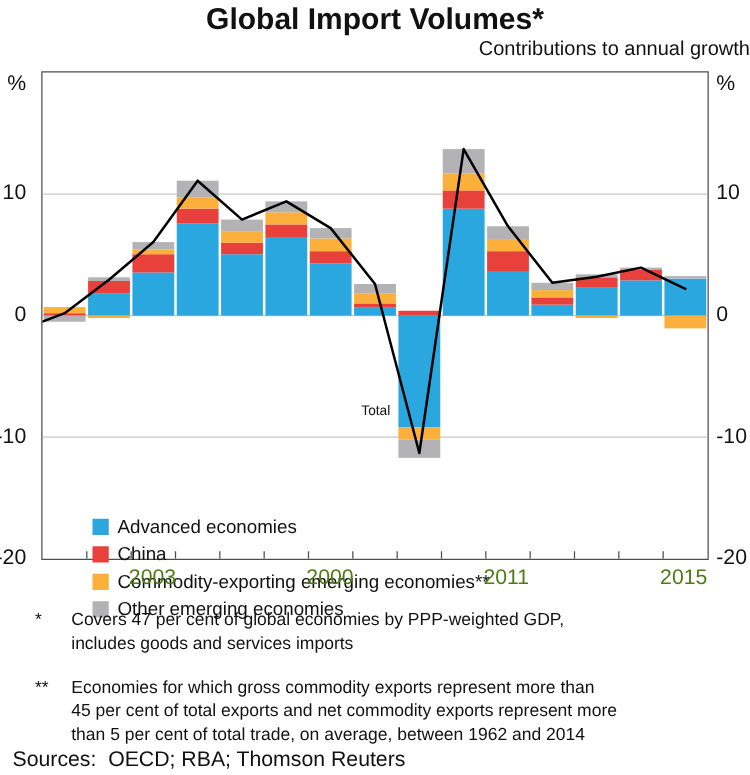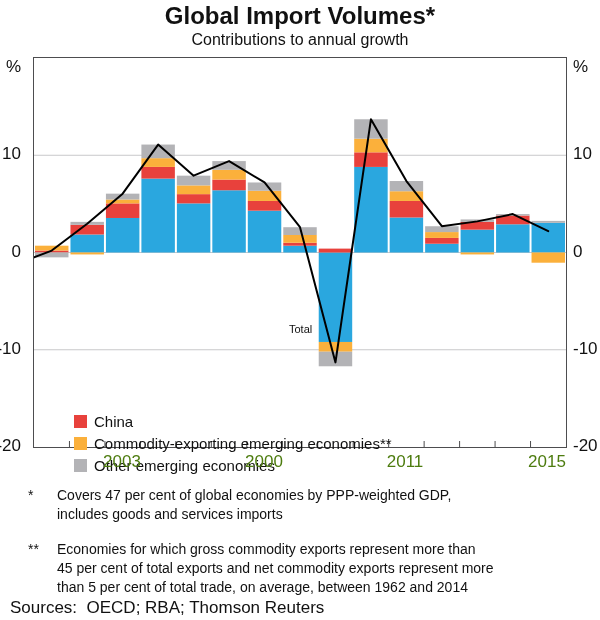--- a/index.html
+++ b/index.html
@@ -5,21 +5,21 @@
   html,body{margin:0;padding:0;background:#ffffff;}
   #stage{
     position:relative;width:600px;height:620px;background:#ffffff;
     font-family:"Liberation Sans", sans-serif;color:#1a1a1a;overflow:hidden;
   }
   .title{
     position:absolute;left:0;top:2px;width:600px;text-align:center;
     font-size:24px;font-weight:bold;letter-spacing:0px;color:#111;
   }
   .subtitle{
-    position:absolute;left:0;top:31px;width:600px;text-align:center;
+    position:absolute;left:0;top:31px;width:600px;text-align:right;
     font-size:16px;color:#111;
   }
   #plot-frame{
     position:absolute;left:33px;top:57px;width:534px;height:391px;
     border:1px solid #4d4d4f;box-sizing:border-box;background:#fff;
   }
   #chart-svg{position:absolute;left:0;top:0;}
   .ylab{position:absolute;font-size:17px;line-height:18px;color:#111;}
   .ycol-left{position:absolute;left:0;top:0;width:28px;height:620px;text-align:right;}
   .ycol-right{position:absolute;left:571px;top:0;width:29px;height:620px;text-align:left;}
@@ -168,20 +168,24 @@
           <line x1="354.6666666666667" x2="354.6666666666667" y1="389" y2="383" stroke="#4d4d4f" stroke-width="1"></line>
           <line x1="390.1333333333333" x2="390.1333333333333" y1="389" y2="383" stroke="#4d4d4f" stroke-width="1"></line>
           <line x1="425.6" x2="425.6" y1="389" y2="383" stroke="#4d4d4f" stroke-width="1"></line>
           <line x1="461.0666666666667" x2="461.0666666666667" y1="389" y2="383" stroke="#4d4d4f" stroke-width="1"></line>
           <line x1="496.53333333333336" x2="496.53333333333336" y1="389" y2="383" stroke="#4d4d4f" stroke-width="1"></line>
         </g>
         <polyline points="0,199.36 17.73,192.56 53.20,165.81 88.67,135.66 124.13,86.55 159.60,117.67 195.07,103.09 230.53,124.48 266.00,169.21 301.47,304.39 336.93,61.27 372.40,123.02 407.87,168.24 443.33,163.38 478.80,156.09 514.27,173.10" fill="none" stroke="#000000" stroke-width="2" stroke-linejoin="round" stroke-linecap="round"></polyline>
       </svg>
     <div id="legend">
         <div class="legend-row">
+          <span class="swatch" style="background: rgb(42, 167, 223);"></span>
+          <span class="legend-label">Advanced economies</span>
+        </div>
+        <div class="legend-row">
           <span class="swatch" style="background: rgb(232, 65, 60);"></span>
           <span class="legend-label">China</span>
         </div>
         <div class="legend-row">
           <span class="swatch" style="background: rgb(251, 176, 59);"></span>
           <span class="legend-label">Commodity-exporting emerging economies**</span>
         </div>
         <div class="legend-row">
           <span class="swatch" style="background: rgb(179, 179, 182);"></span>
           <span class="legend-label">Other emerging economies</span>

